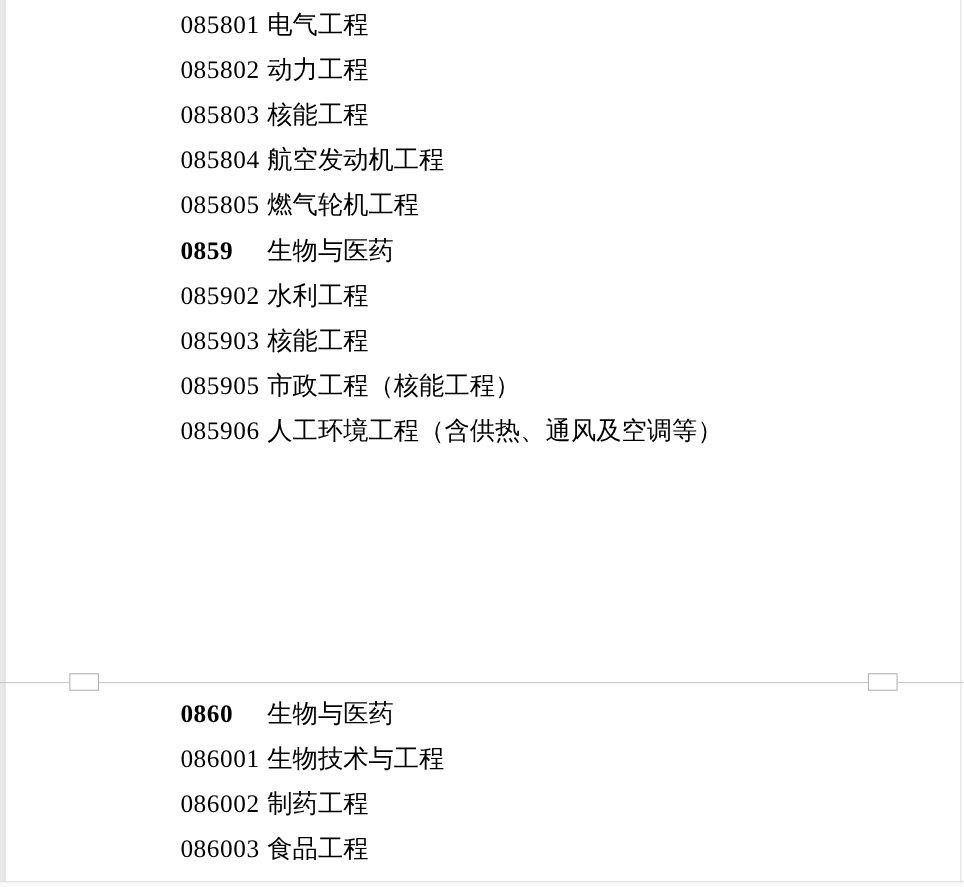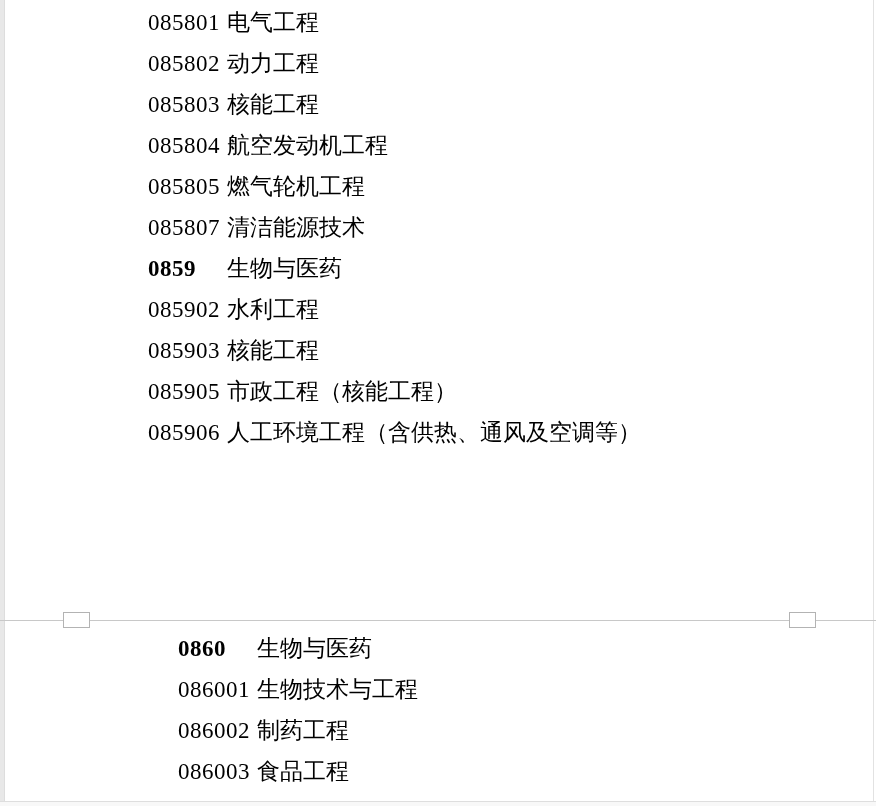--- a/index.html
+++ b/index.html
@@ -63,24 +63,24 @@
     height: 16px;
     border: 1px solid #b3b3b3;
     background: #ffffff;
     box-sizing: border-box;
   }
   .margin-marker.left  { left: 63px;  width: 27px; }
   .margin-marker.right { left: 789px; width: 27px; }
 
   .list {
     position: absolute;
-    left: 148px;
+    left: 164px;
   }
   .list.page1 { top: 2px; }
-  .list.page2 { top: 628px; margin-left: 30px; }
+  .list.page2 { top: 628px; }
   .row {
     height: 41px;
     line-height: 41px;
     font-size: 23px;
     white-space: nowrap;
   }
   .row .code {
     display: inline-block;
     width: 79px;
     letter-spacing: 0.5px;
@@ -95,21 +95,20 @@
 <div class="canvas">
   <div class="page-edge-left"></div>
   <div class="page-edge-right"></div>
 
   <div class="list page1" id="section-0">
       <div class="row"><span class="code">085801</span><span class="name">电气工程</span></div>
       <div class="row"><span class="code">085802</span><span class="name">动力工程</span></div>
       <div class="row"><span class="code">085803</span><span class="name">核能工程</span></div>
       <div class="row"><span class="code">085804</span><span class="name">航空发动机工程</span></div>
       <div class="row"><span class="code">085805</span><span class="name">燃气轮机工程</span></div>
-      <div class="row"><span class="code">085807</span><span class="name">清洁能源技术</span></div>
       <div class="row bold"><span class="code">0859</span><span class="name">生物与医药</span></div>
       <div class="row"><span class="code">085902</span><span class="name">水利工程</span></div>
       <div class="row"><span class="code">085903</span><span class="name">核能工程</span></div>
       <div class="row"><span class="code">085905</span><span class="name">市政工程（核能工程）</span></div>
       <div class="row"><span class="code">085906</span><span class="name">人工环境工程（含供热、通风及空调等）</span></div>
     </div>
 
   <div class="pagebreak-line"></div>
   <div class="margin-marker left"></div>
   <div class="margin-marker right"></div>

